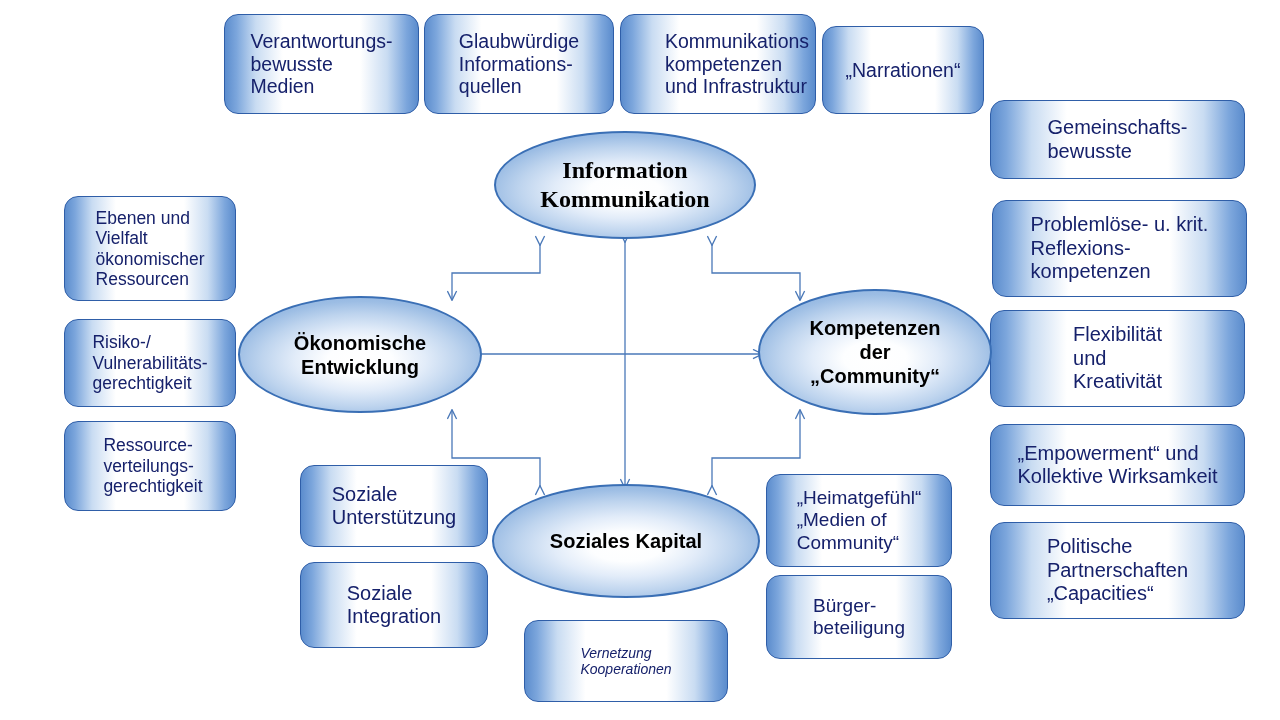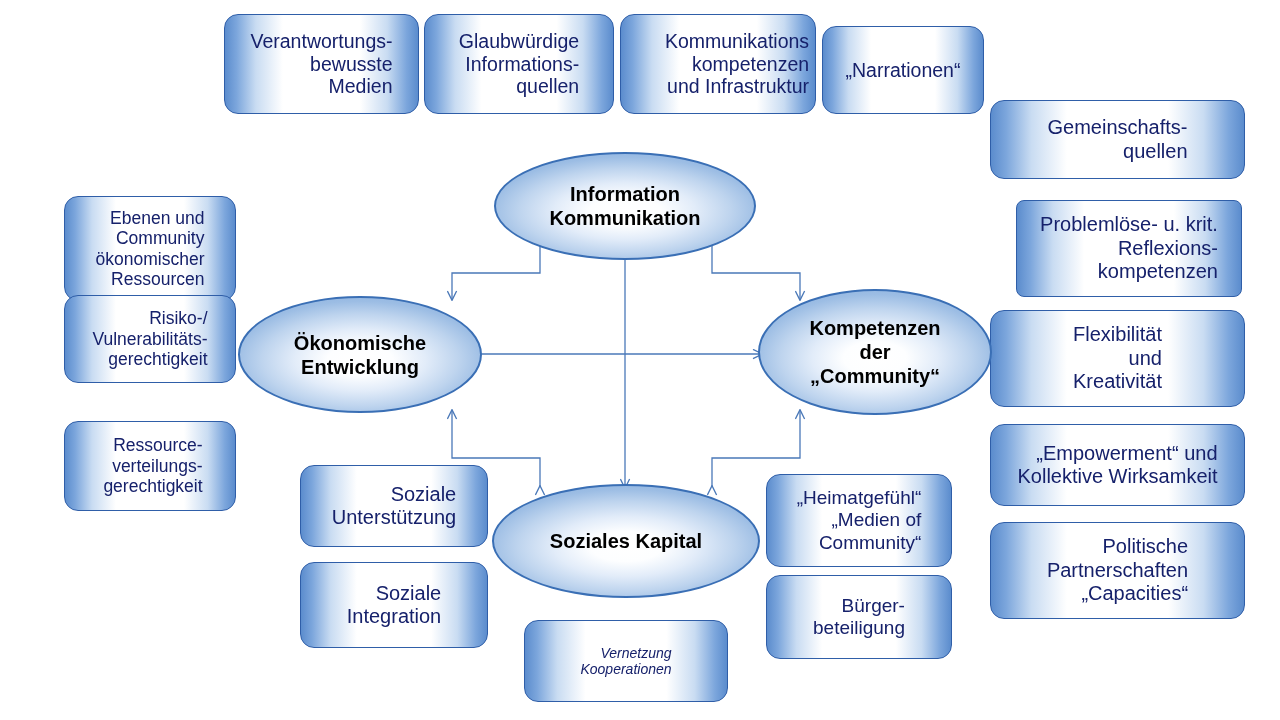--- a/index.html
+++ b/index.html
@@ -24,21 +24,21 @@
         #7ca6dc 6%,
         #c9dcf2 16%,
         #ffffff 30%,
         #ffffff 70%,
         #c9dcf2 84%,
         #7ca6dc 94%,
         #5b8ccd 100%);
     display:flex;
     align-items:center;
     justify-content:center;
-    text-align:right;
+    text-align:left;
     color:#16216b;
     line-height:1.17;
     padding:2px 6px;
     white-space:pre-line;
   }
 
   
   .ellipse{
     position:absolute;
     box-sizing:border-box;
@@ -100,36 +100,36 @@
 Informations-
 quellen</div>
 
   <div class="box" style="left:620px;top:14px;width:196px;height:100px;font-size:19.5px;padding-left:44px;">Kommunikations
 kompetenzen
 und Infrastruktur</div>
 
   <div class="box" style="left:822px;top:26px;width:162px;height:88px;font-size:19.5px;">„Narrationen“</div>
 
   <div class="box" style="left:64px;top:196px;width:172px;height:105px;font-size:17.5px;">Ebenen  und
-Community
+Vielfalt
 ökonomischer
 Ressourcen</div>
 
-  <div class="box" style="left:64px;top:295px;width:172px;height:88px;font-size:17.5px;">Risiko-/
+  <div class="box" style="left:64px;top:319px;width:172px;height:88px;font-size:17.5px;">Risiko-/
 Vulnerabilitäts-
 gerechtigkeit</div>
 
   <div class="box" style="left:64px;top:421px;width:172px;height:90px;font-size:17.5px;padding-left:12px;">Ressource-
 verteilungs-
 gerechtigkeit</div>
 
   <div class="box" style="left:990px;top:100px;width:255px;height:79px;font-size:20px;">Gemeinschafts-
-quellen</div>
+bewusste</div>
 
-  <div class="box" style="left:1016px;top:200px;width:226px;height:97px;font-size:20px;border-radius:8px;">Problemlöse- u. krit.
+  <div class="box" style="left:992px;top:200px;width:255px;height:97px;font-size:20px;">Problemlöse- u. krit.
 Reflexions-
 kompetenzen</div>
 
   <div class="box" style="left:990px;top:310px;width:255px;height:97px;font-size:20px;">Flexibilität
 und
 Kreativität</div>
 
   <div class="box" style="left:990px;top:522px;width:255px;height:97px;font-size:20px;">Politische
 Partnerschaften
 „Capacities“</div>
@@ -146,21 +146,21 @@
   <div class="box" style="left:524px;top:620px;width:204px;height:82px;font-size:14px;font-style:italic;">Vernetzung
 Kooperationen</div>
 
   <div class="box" style="left:766px;top:474px;width:186px;height:93px;font-size:19px;">„Heimatgefühl“
 „Medien of
 Community“</div>
 
   <div class="box" style="left:766px;top:575px;width:186px;height:84px;font-size:19px;">Bürger-
 beteiligung</div>
 
-  <div class="ellipse" style="left:494px;top:152px;width:262px;height:108px;font-size:20px;">Information
+  <div class="ellipse" style="left:494px;top:131px;width:262px;height:108px;font-size:24px;font-family:Liberation Serif, serif;">Information
 Kommunikation</div>
 
   <div class="ellipse" style="left:238px;top:296px;width:244px;height:117px;font-size:20px;">Ökonomische
 Entwicklung</div>
 
   <div class="ellipse" style="left:758px;top:289px;width:234px;height:126px;font-size:20px;">Kompetenzen
 der
 „Community“</div>
 
   <div class="ellipse" style="left:492px;top:484px;width:268px;height:114px;font-size:20px;">Soziales Kapital</div>

